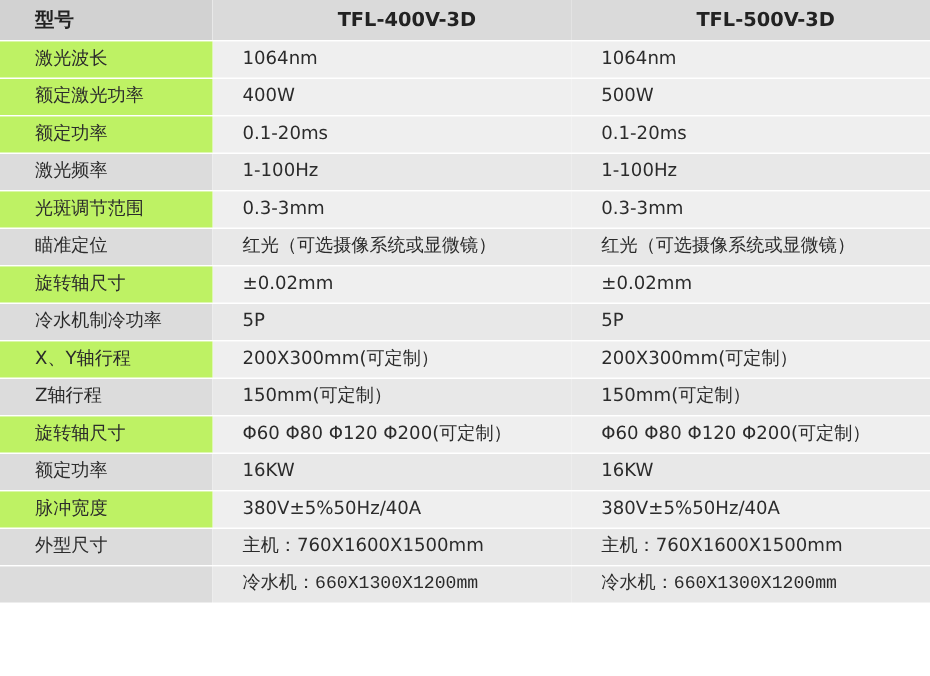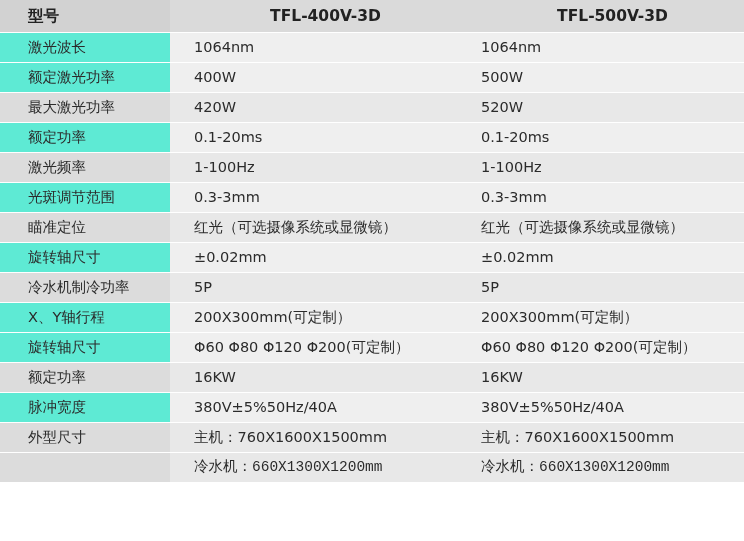--- a/index.html
+++ b/index.html
@@ -26,21 +26,21 @@
     height: 29px;
     padding: 0 0 0 28px;
     font-size: 14.5px;
     line-height: 29px;
     white-space: nowrap;
     overflow: hidden;
     border-bottom: 1px solid #ffffff;
     vertical-align: middle;
   }
   .spec-table tr td.label {
-    background: #5eead4;
+    background: #bef264;
   }
   .spec-table tr td.val {
     background: #efefef;
     padding-left: 24px;
   }
   .spec-table tr.alt td.label {
     background: #dcdcdc;
   }
   .spec-table tr.alt td.val {
     background: #e8e8e8;
@@ -86,25 +86,20 @@
       <td class="val">1064nm</td>
     </tr>
 
 
     <tr>
       <td class="label">额定激光功率</td>
       <td class="val">400W</td>
       <td class="val">500W</td>
     </tr>
 
-    <tr class="alt">
-      <td class="label">最大激光功率</td>
-      <td class="val">420W</td>
-      <td class="val">520W</td>
-    </tr>
 
     <tr>
       <td class="label">额定功率</td>
       <td class="val">0.1-20ms</td>
       <td class="val">0.1-20ms</td>
     </tr>
 
     <tr class="alt">
       <td class="label">激光频率</td>
       <td class="val">1-100Hz</td>
@@ -134,20 +129,25 @@
       <td class="val">5P</td>
       <td class="val">5P</td>
     </tr>
 
     <tr>
       <td class="label">X、Y轴行程</td>
       <td class="val">200X300mm(可定制）</td>
       <td class="val">200X300mm(可定制）</td>
     </tr>
 
+    <tr class="alt">
+      <td class="label">Z轴行程</td>
+      <td class="val">150mm(可定制）</td>
+      <td class="val">150mm(可定制）</td>
+    </tr>
 
     <tr>
       <td class="label">旋转轴尺寸</td>
       <td class="val">Φ60 Φ80 Φ120 Φ200(可定制）</td>
       <td class="val">Φ60 Φ80 Φ120 Φ200(可定制）</td>
     </tr>
 
     <tr class="alt">
       <td class="label">额定功率</td>
       <td class="val">16KW</td>

